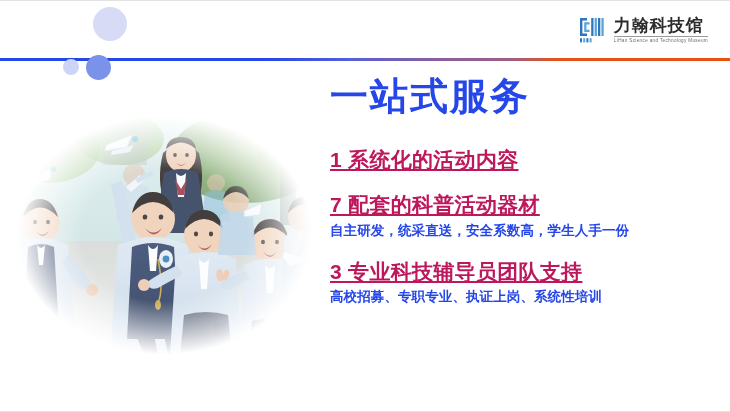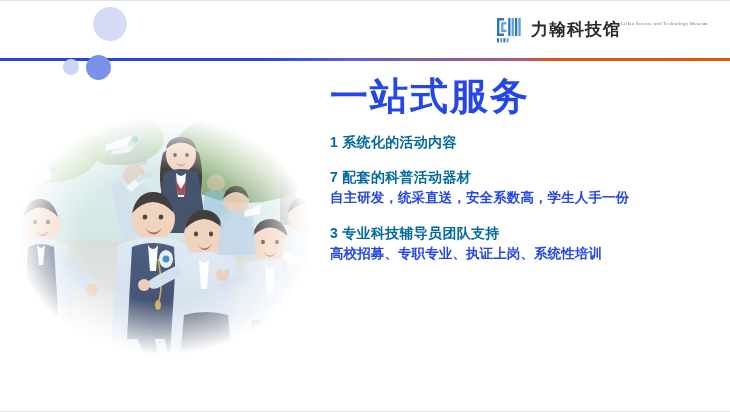--- a/index.html
+++ b/index.html
@@ -67,24 +67,23 @@
     align-items: center;
     gap: 7px;
   }
   .logo-mark {
     width: 30px;
     height: 30px;
     flex: none;
   }
   .logo-text {
     display: flex;
-    flex-direction: row;
+    flex-direction: column;
     align-items: flex-start;
     justify-content: center;
-    font-family: Liberation Serif, serif;
   }
   .logo-name {
     font-size: 17px;
     font-weight: bold;
     color: #2b2b2b;
     line-height: 1.05;
     letter-spacing: 1px;
     white-space: nowrap;
   }
   .logo-rule {
@@ -162,33 +161,34 @@
     left: 330px;
     top: 75px;
     width: 392px;
   }
   .main-title {
     font-size: 38px;
     font-weight: bold;
     color: #2546e8;
     letter-spacing: 2px;
     line-height: 1.1;
-    margin: 0 0 14px 0;
+    margin: 0 0 26px 0;
     text-shadow: 0 1px 1px rgba(255,255,255,0.8);
   }
   .point {
     margin-bottom: 14px;
   }
   .point-head {
-    font-size: 14px;
+    font-size: 21px;
     font-weight: bold;
-    color: #0369a1;
+    color: #be185d;
     line-height: 1.5;
     letter-spacing: 0.3px;
     white-space: nowrap;
+    text-decoration: underline;
   }
   .point-body {
     font-size: 13.5px;
     font-weight: bold;
     color: #2546e8;
     line-height: 1.55;
     letter-spacing: 0.1px;
     white-space: nowrap;
   }
   .point:last-child { margin-bottom: 8px; }

